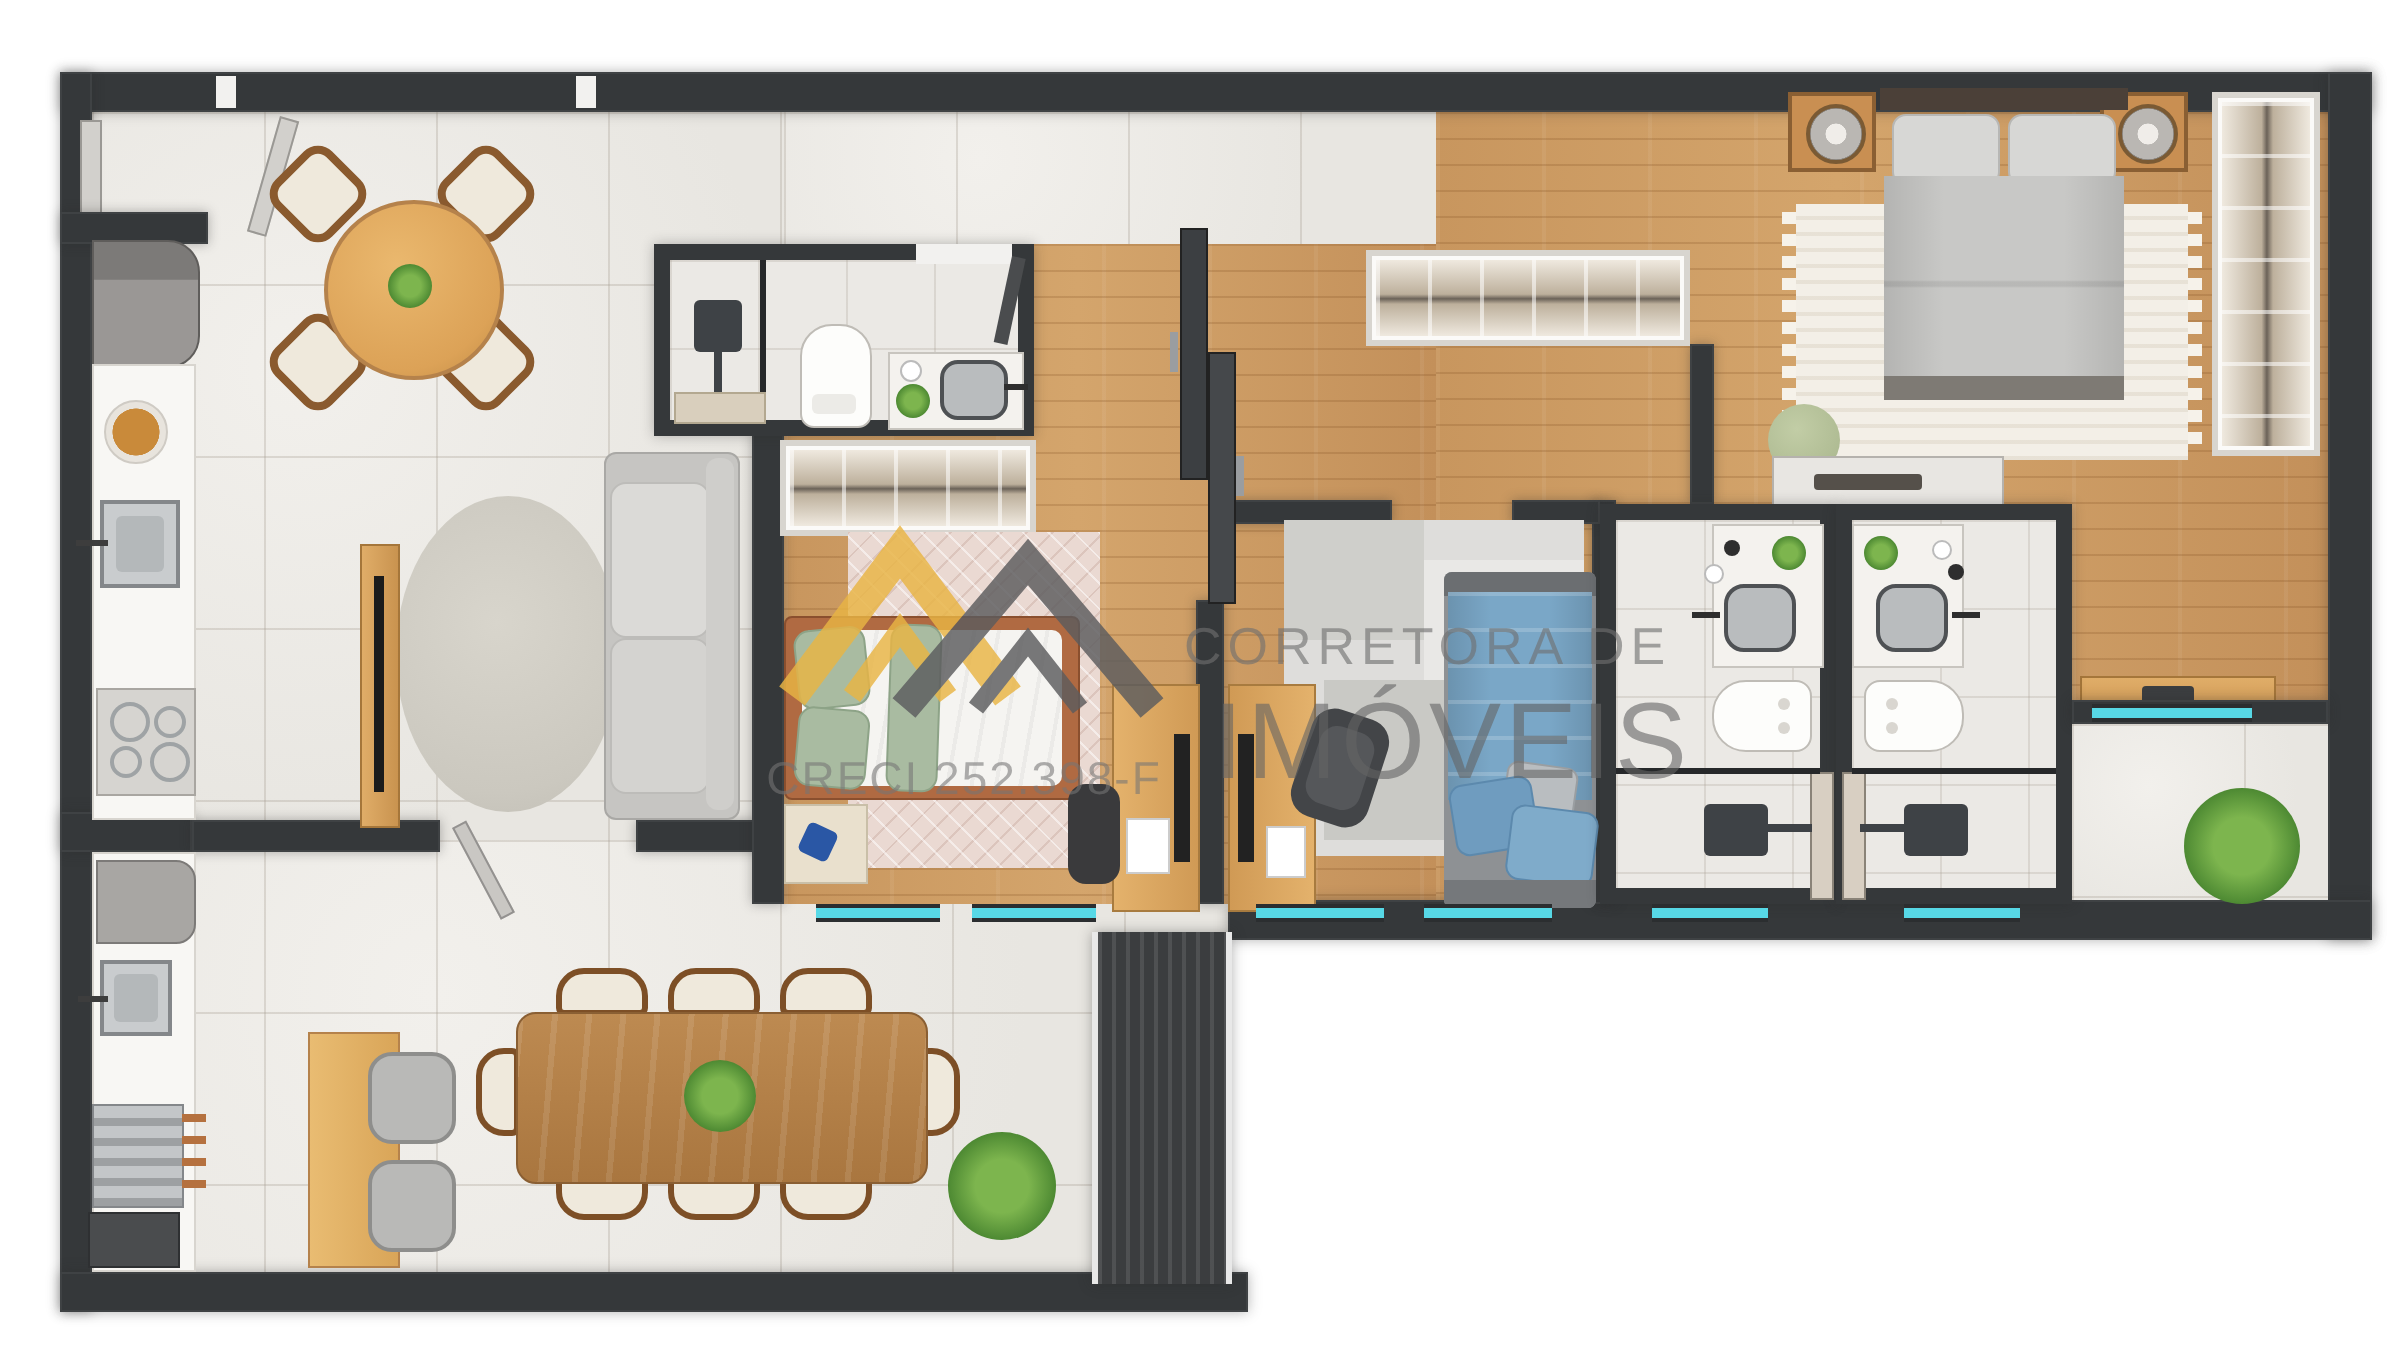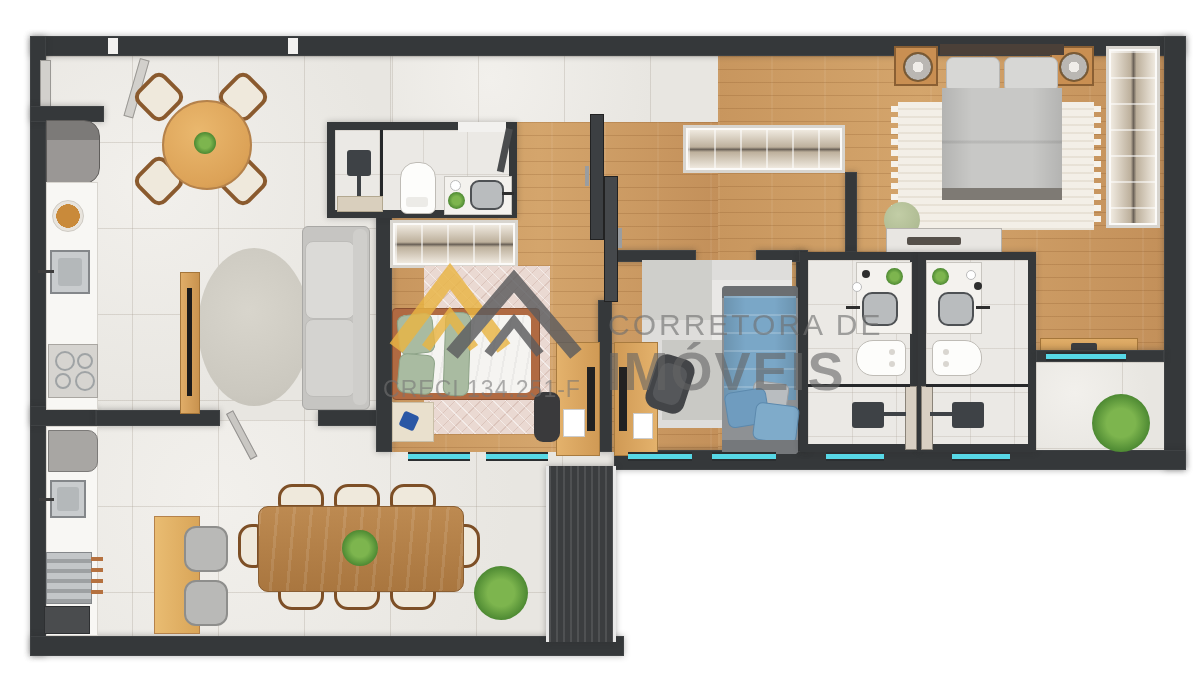--- a/index.html
+++ b/index.html
@@ -283,17 +283,17 @@
   <div class="abs" style="left:546px;top:466px;width:70px;height:176px;background:#3b3d3f;background-image:repeating-linear-gradient(90deg, rgba(255,255,255,.10) 0 2px, transparent 2px 7px);border-left:3px solid #e8e8e8;border-right:3px solid #e8e8e8;box-sizing:border-box;box-shadow:0 0 6px rgba(40,40,40,.35);"></div>
 
   <svg class="abs" style="left:0;top:0;" width="1200" height="675" viewBox="0 0 1200 675">
     <g opacity="0.82" fill="none" stroke-linejoin="miter">
       <polyline points="396,348 450,276 504,348" stroke="#e9b544" stroke-width="16"></polyline>
       <polyline points="426,348 450,315 474,348" stroke="#e9b544" stroke-width="10"></polyline>
       <polyline points="452,354 514,281 576,354" stroke="#5c5c5e" stroke-width="15"></polyline>
       <polyline points="488,354 514,321 540,354" stroke="#5c5c5e" stroke-width="9"></polyline>
     </g>
   </svg>
-  <div class="abs wm-text" style="left:372px;top:376px;width:220px;font-size:23px;letter-spacing:1px;color:rgba(118,118,118,.58);">CRECI 134.251-F</div>
-  <div class="abs wm-text" style="left:608px;top:308px;width:224px;font-size:30px;letter-spacing:3px;color:rgba(112,112,112,.62);">CORRETORA DE</div>
-  <div class="abs wm-text" style="left:598px;top:340px;width:256px;font-size:54px;font-weight:bold;letter-spacing:2px;color:rgba(100,100,100,.60);">IMÓVEIS</div>
+  <div class="abs wm-text" style="left:372px;top:376px;width:220px;font-size:23px;letter-spacing:1px;color:rgba(118,118,118,.58);">CRECI 252.398-F</div>
+  <div class="abs wm-text" style="left:592px;top:308px;width:224px;font-size:26px;letter-spacing:3px;color:rgba(112,112,112,.62);">CORRETORA DE</div>
+  <div class="abs wm-text" style="left:598px;top:340px;width:256px;font-size:54px;font-weight:normal;letter-spacing:2px;color:rgba(100,100,100,.60);">IMÓVEIS</div>
 
 </div>
 
 </body></html>

